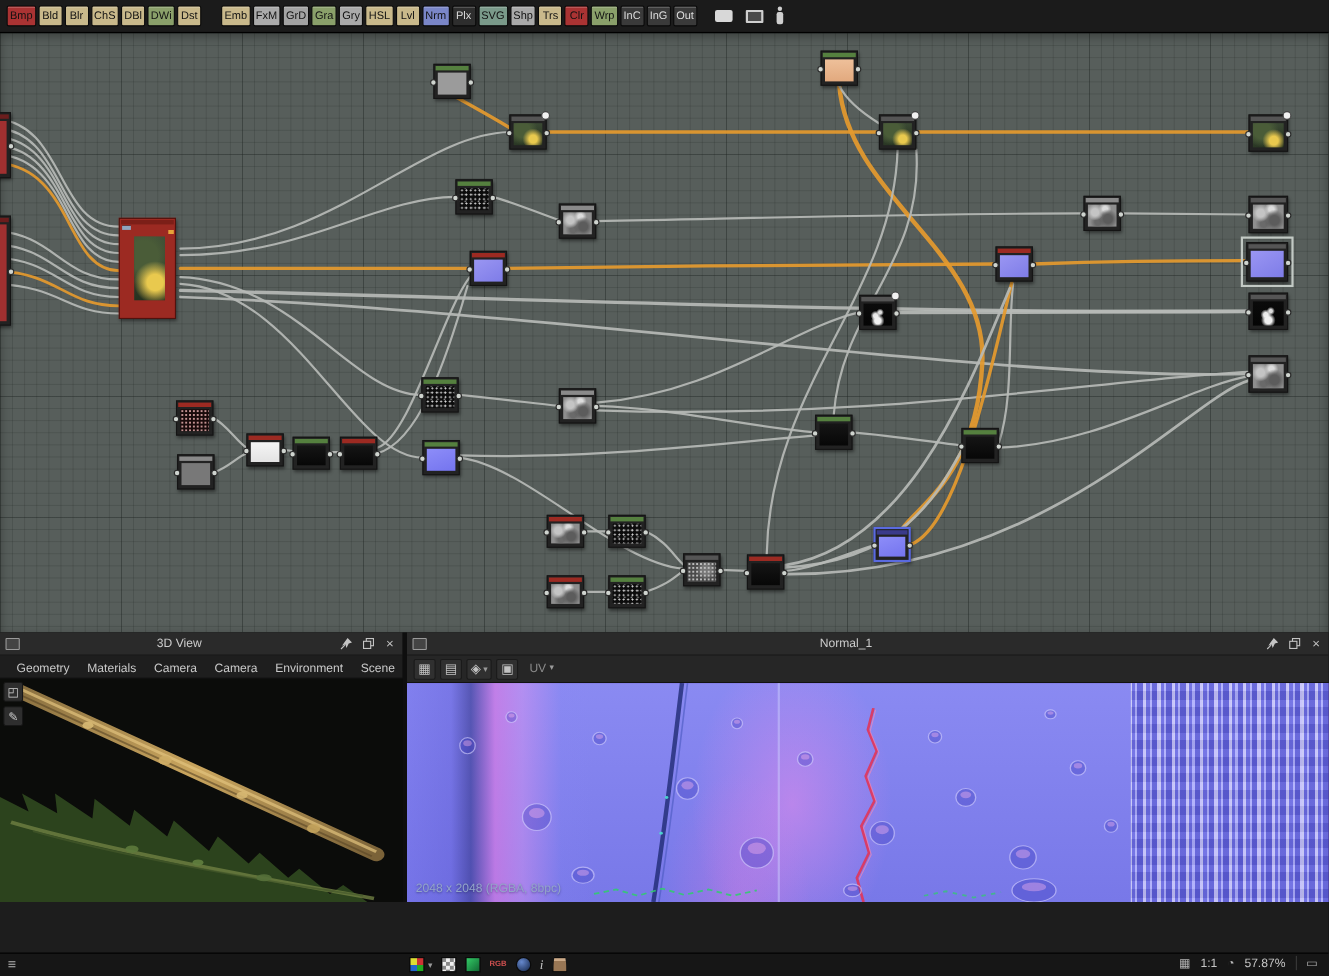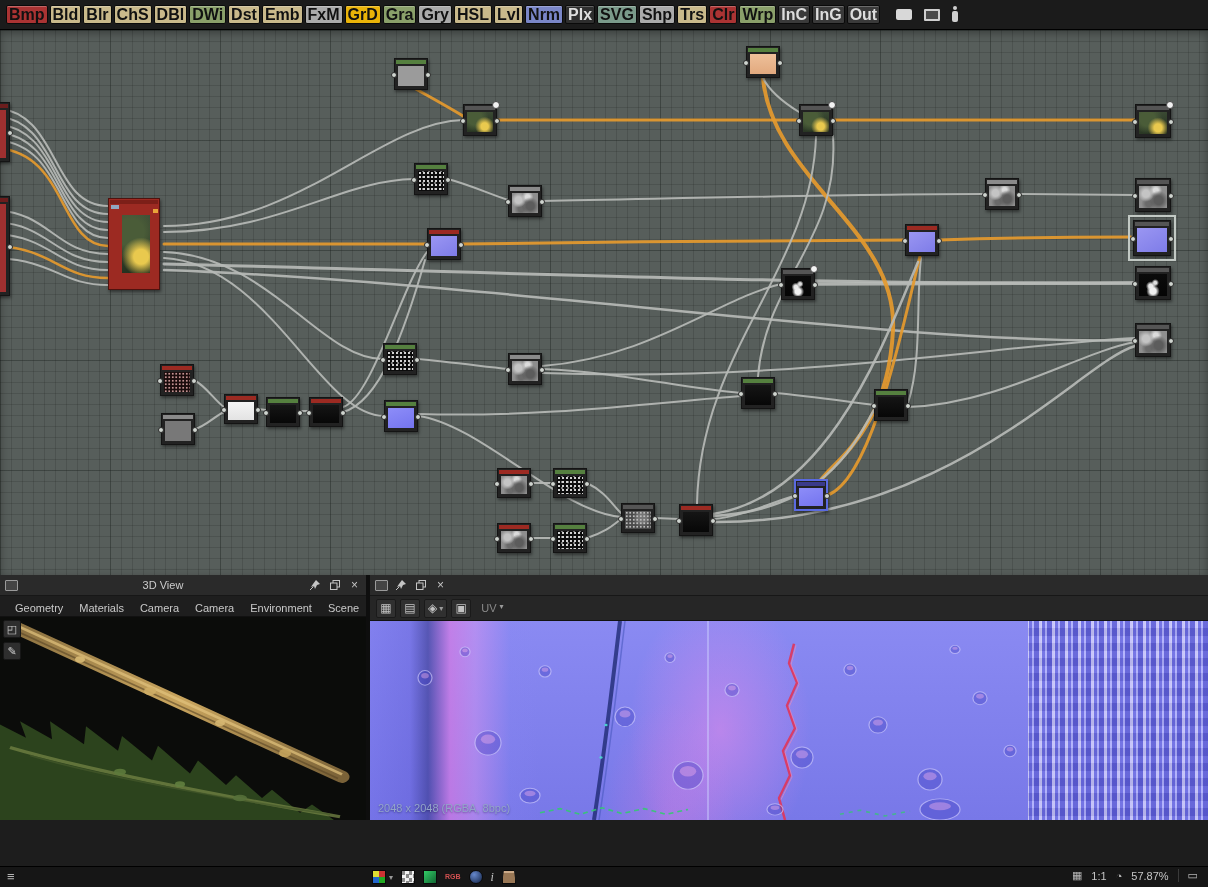--- a/index.html
+++ b/index.html
@@ -2,21 +2,21 @@
 <html><head>
 <meta charset="utf-8">
 <style>
 *{margin:0;padding:0;box-sizing:border-box;}
 html,body{background:#0c0c0c;}
 .app{position:relative;width:1208px;height:887px;background:#1d1d1d;font-family:"Liberation Sans",sans-serif;overflow:hidden;user-select:none;}
 
 
 .topbar{position:absolute;left:0;top:0;width:100%;height:30px;background:#1b1b1b;display:flex;align-items:center;padding:0 6px;gap:8px;border-bottom:1px solid #000;}
 .tb-buttons{display:flex;gap:2px;}
-.tb-btn{display:inline-flex;align-items:center;justify-content:center;height:19px;min-width:22px;padding:0 2px;font-size:16px;font-weight:bold;border:1px solid #0a0a0a;border-radius:2px;box-shadow:inset 0 1px 0 rgba(255,255,255,.25);cursor:pointer;}
+.tb-btn{display:inline-flex;align-items:center;justify-content:center;height:19px;min-width:22px;padding:0 2px;font-size:10px;font-weight:normal;border:1px solid #0a0a0a;border-radius:2px;box-shadow:inset 0 1px 0 rgba(255,255,255,.25);cursor:pointer;}
 .tb-icons{display:flex;gap:12px;align-items:center;margin-left:8px;}
 .icon-bubble{position:relative;width:16px;height:11px;background:#d8d8d8;border-radius:2px;display:inline-block;}
 .icon-bubble::after{content:"";position:absolute;left:3px;bottom:-4px;border:4px solid transparent;border-top-color:#d8d8d8;border-left-width:2px;border-right-width:2px;}
 .icon-frame{width:16px;height:12px;border:2px solid #cfcfcf;background:#4a4a4a;display:inline-block;border-radius:1px;}
 .icon-robot{width:6px;height:11px;background:#cfcfcf;border-radius:2px;display:inline-block;position:relative;margin-top:3px;}
 .icon-robot::after{content:"";position:absolute;left:1px;top:-5px;width:4px;height:4px;border-radius:50%;background:#cfcfcf;}
 
 
 .graph{position:absolute;left:0;top:30px;width:1208px;height:545px;overflow:hidden;background-color:#575e5b;
  background-image:
@@ -115,23 +115,23 @@
 
   <div class="topbar">
     <div class="tb-buttons">
         <span class="tb-btn" style="background: rgb(170, 51, 51); color: rgb(17, 17, 17);">Bmp</span>
         <span class="tb-btn" style="background: rgb(201, 185, 139); color: rgb(17, 17, 17);">Bld</span>
         <span class="tb-btn" style="background: rgb(201, 185, 139); color: rgb(17, 17, 17);">Blr</span>
         <span class="tb-btn" style="background: rgb(201, 185, 139); color: rgb(17, 17, 17);">ChS</span>
         <span class="tb-btn" style="background: rgb(201, 185, 139); color: rgb(17, 17, 17);">DBl</span>
         <span class="tb-btn" style="background: rgb(138, 160, 106); color: rgb(17, 17, 17);">DWi</span>
         <span class="tb-btn" style="background: rgb(201, 185, 139); color: rgb(17, 17, 17);">Dst</span>
-        <span class="tb-btn" style="background: rgb(201, 185, 139); color: rgb(17, 17, 17);">Emb</span>
+        <span class="tb-btn" style="background: rgb(201, 185, 139); color: rgb(17, 17, 17); margin-left: 16px;">Emb</span>
         <span class="tb-btn" style="background: rgb(170, 170, 170); color: rgb(17, 17, 17);">FxM</span>
-        <span class="tb-btn" style="background: #eab308; color: rgb(17, 17, 17);">GrD</span>
+        <span class="tb-btn" style="background: #a3a3a3; color: rgb(17, 17, 17);">GrD</span>
         <span class="tb-btn" style="background: rgb(138, 160, 106); color: rgb(17, 17, 17);">Gra</span>
         <span class="tb-btn" style="background: rgb(170, 170, 170); color: rgb(17, 17, 17);">Gry</span>
         <span class="tb-btn" style="background: rgb(201, 185, 139); color: rgb(17, 17, 17);">HSL</span>
         <span class="tb-btn" style="background: rgb(201, 185, 139); color: rgb(17, 17, 17);">Lvl</span>
         <span class="tb-btn" style="background: rgb(122, 134, 200); color: rgb(17, 17, 17);">Nrm</span>
         <span class="tb-btn" style="background: rgb(46, 46, 46); color: rgb(221, 221, 221);">Plx</span>
         <span class="tb-btn" style="background: rgb(122, 154, 138); color: rgb(17, 17, 17);">SVG</span>
         <span class="tb-btn" style="background: rgb(170, 170, 170); color: rgb(17, 17, 17);">Shp</span>
         <span class="tb-btn" style="background: rgb(201, 185, 139); color: rgb(17, 17, 17);">Trs</span>
         <span class="tb-btn" style="background: rgb(170, 51, 51); color: rgb(17, 17, 17);">Clr</span>
@@ -413,20 +413,21 @@
           <ellipse cx="285" cy="167" rx="6" ry="5" fill="#c7a65e" opacity="0.85"></ellipse>
         </svg>
       </div>
     </div>
 
     <div class="panel-gap"></div>
 
     <div class="panel panel-2d">
       <div class="phead">
         <span class="phead-icon"></span>
+        <span class="ptitle">Normal_1</span>
         <span class="phead-btns">
           <span class="phb">
               <svg width="12" height="12" viewBox="0 0 12 12">
                 <path d="M7,1 L11,5 L8,6 L6,10 L5,7 L2,8 L4,5 Z" fill="#c4c4c4"></path>
                 <line x1="1" y1="11" x2="4.5" y2="7.5" stroke="#c4c4c4"></line>
               </svg>
             </span>
           <span class="phb">
               <svg width="12" height="12" viewBox="0 0 12 12">
                 <rect x="4" y="1.5" width="6.5" height="6.5" fill="none" stroke="#c4c4c4"></rect>

